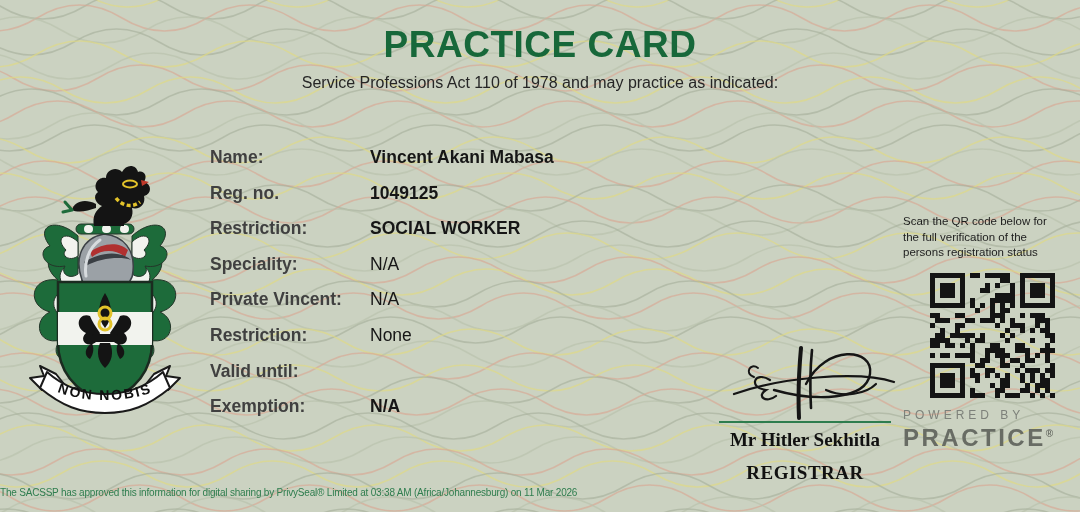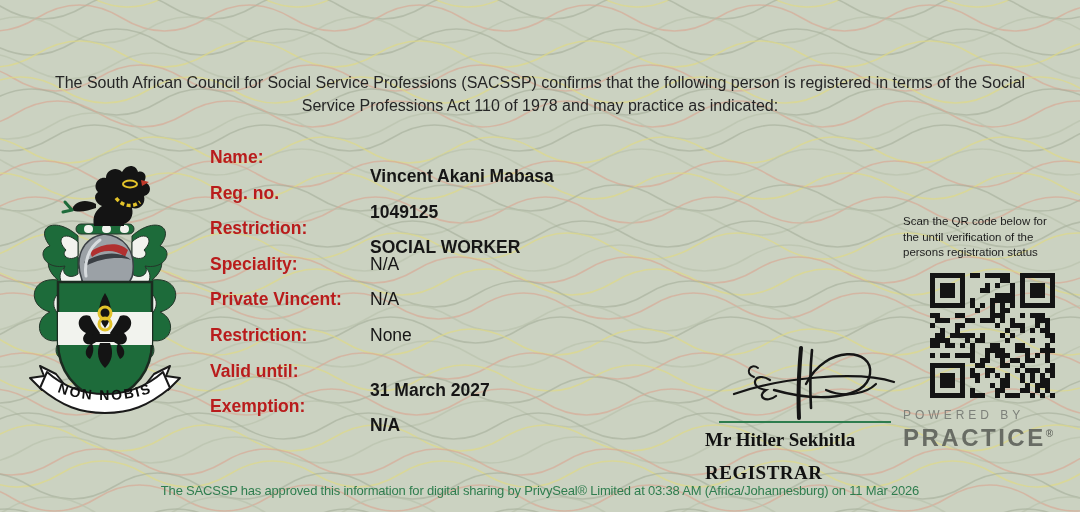--- a/index.html
+++ b/index.html
@@ -9,39 +9,39 @@
 
   .title{position:absolute;top:24px;left:0;width:100%;text-align:center;
          font-size:37px;font-weight:bold;letter-spacing:.5px;color:#17683a;}
   .subtitle{position:absolute;top:72px;left:0;width:100%;text-align:center;
             font-size:16px;line-height:1.42;color:#262626;}
 
   .crest{position:absolute;left:20px;top:140px;}
 
   .fields{position:absolute;left:210px;top:140px;width:460px;}
   .field-row{display:flex;height:35.6px;line-height:35.6px;font-size:17.5px;}
-  .field-row .lbl{width:160px;font-weight:bold;color:#b91c1c;flex:0 0 160px;}
+  .field-row .lbl{width:160px;font-weight:bold;color:#404040;flex:0 0 160px;}
   .field-row .val{color:#161616;}
-  .field-row .val.bold{font-weight:bold;margin-top:19px;}
-
-  .sig-block{position:absolute;left:705px;top:342px;width:200px;}
+  .field-row .val.bold{font-weight:bold;}
+
+  .sig-block{position:absolute;left:705px;top:342px;width:200px;text-align:center;}
   .sig-scribble{display:block;margin:0 auto;}
   .sig-line{border:0;border-top:2px solid #2e7d4e;width:172px;margin:1px auto 6px auto;}
   .sig-name{font-family:"Liberation Serif",serif;font-weight:bold;font-size:19px;color:#111;}
   .sig-role{font-family:"Liberation Serif",serif;font-weight:bold;font-size:19px;color:#111;margin-top:11px;letter-spacing:.5px;}
 
   .qr-block{position:absolute;left:903px;top:214px;width:178px;text-align:left;}
   .qr-instr{font-size:11.5px;line-height:1.35;color:#1d1d1d;}
   #qr-svg{display:block;margin:11px auto 0 auto;}
   .powered-by{margin-top:9px;font-size:12px;letter-spacing:4px;color:#7d817a;}
   .brand{margin-top:2px;font-size:24px;letter-spacing:2.5px;color:#686c64;font-weight:bold;}
   .brand sup{font-size:10px;vertical-align:super;}
 
-  .footer{position:absolute;bottom:14px;left:0;width:100%;text-align:center;
-          font-size:13px;letter-spacing:-0.2px;color:#2e7d4e;}
+  .footer{position:absolute;bottom:14px;left:0;width:100%;text-align:left;
+          font-size:10px;letter-spacing:-0.2px;color:#2e7d4e;}
 </style>
 </head>
 <body>
 
 <div class="card">
 
   <svg id="waves" xmlns="http://www.w3.org/2000/svg">
       <path d="M-170 -6 q42.5 -26 85 0 q42.5 26 85 0 q42.5 -26 85 0 q42.5 26 85 0 q42.5 -26 85 0 q42.5 26 85 0 q42.5 -26 85 0 q42.5 26 85 0 q42.5 -26 85 0 q42.5 26 85 0 q42.5 -26 85 0 q42.5 26 85 0 q42.5 -26 85 0 q42.5 26 85 0 q42.5 -26 85 0 q42.5 26 85 0" stroke="#e0da82" stroke-width="1.5" fill="none" opacity="0.65"></path>
       <path d="M-85 6 q42.5 -26 85 0 q42.5 26 85 0 q42.5 -26 85 0 q42.5 26 85 0 q42.5 -26 85 0 q42.5 26 85 0 q42.5 -26 85 0 q42.5 26 85 0 q42.5 -26 85 0 q42.5 26 85 0 q42.5 -26 85 0 q42.5 26 85 0 q42.5 -26 85 0 q42.5 26 85 0 q42.5 -26 85 0 q42.5 26 85 0" stroke="#a8b09c" stroke-width="1.5" fill="none" opacity="0.65"></path>
       <path d="M-133 18 q42.5 -26 85 0 q42.5 26 85 0 q42.5 -26 85 0 q42.5 26 85 0 q42.5 -26 85 0 q42.5 26 85 0 q42.5 -26 85 0 q42.5 26 85 0 q42.5 -26 85 0 q42.5 26 85 0 q42.5 -26 85 0 q42.5 26 85 0 q42.5 -26 85 0 q42.5 26 85 0 q42.5 -26 85 0 q42.5 26 85 0" stroke="#d8a794" stroke-width="1.5" fill="none" opacity="0.65"></path>
@@ -83,22 +83,22 @@
       <path d="M-147 450 q42.5 -26 85 0 q42.5 26 85 0 q42.5 -26 85 0 q42.5 26 85 0 q42.5 -26 85 0 q42.5 26 85 0 q42.5 -26 85 0 q42.5 26 85 0 q42.5 -26 85 0 q42.5 26 85 0 q42.5 -26 85 0 q42.5 26 85 0 q42.5 -26 85 0 q42.5 26 85 0 q42.5 -26 85 0 q42.5 26 85 0" stroke="#b9c1ac" stroke-width="1.5" fill="none" opacity="0.65"></path>
       <path d="M-116 462 q42.5 -26 85 0 q42.5 26 85 0 q42.5 -26 85 0 q42.5 26 85 0 q42.5 -26 85 0 q42.5 26 85 0 q42.5 -26 85 0 q42.5 26 85 0 q42.5 -26 85 0 q42.5 26 85 0 q42.5 -26 85 0 q42.5 26 85 0 q42.5 -26 85 0 q42.5 26 85 0 q42.5 -26 85 0 q42.5 26 85 0" stroke="#d8a794" stroke-width="1.5" fill="none" opacity="0.65"></path>
       <path d="M-110 474 q42.5 -26 85 0 q42.5 26 85 0 q42.5 -26 85 0 q42.5 26 85 0 q42.5 -26 85 0 q42.5 26 85 0 q42.5 -26 85 0 q42.5 26 85 0 q42.5 -26 85 0 q42.5 26 85 0 q42.5 -26 85 0 q42.5 26 85 0 q42.5 -26 85 0 q42.5 26 85 0 q42.5 -26 85 0 q42.5 26 85 0" stroke="#e0da82" stroke-width="1.5" fill="none" opacity="0.65"></path>
       <path d="M-55 486 q42.5 -26 85 0 q42.5 26 85 0 q42.5 -26 85 0 q42.5 26 85 0 q42.5 -26 85 0 q42.5 26 85 0 q42.5 -26 85 0 q42.5 26 85 0 q42.5 -26 85 0 q42.5 26 85 0 q42.5 -26 85 0 q42.5 26 85 0 q42.5 -26 85 0 q42.5 26 85 0 q42.5 -26 85 0 q42.5 26 85 0" stroke="#a8b09c" stroke-width="1.5" fill="none" opacity="0.65"></path>
       <path d="M-73 498 q42.5 -26 85 0 q42.5 26 85 0 q42.5 -26 85 0 q42.5 26 85 0 q42.5 -26 85 0 q42.5 26 85 0 q42.5 -26 85 0 q42.5 26 85 0 q42.5 -26 85 0 q42.5 26 85 0 q42.5 -26 85 0 q42.5 26 85 0 q42.5 -26 85 0 q42.5 26 85 0 q42.5 -26 85 0 q42.5 26 85 0" stroke="#d8a794" stroke-width="1.5" fill="none" opacity="0.65"></path>
       <path d="M-164 510 q42.5 -26 85 0 q42.5 26 85 0 q42.5 -26 85 0 q42.5 26 85 0 q42.5 -26 85 0 q42.5 26 85 0 q42.5 -26 85 0 q42.5 26 85 0 q42.5 -26 85 0 q42.5 26 85 0 q42.5 -26 85 0 q42.5 26 85 0 q42.5 -26 85 0 q42.5 26 85 0 q42.5 -26 85 0 q42.5 26 85 0" stroke="#b9c1ac" stroke-width="1.5" fill="none" opacity="0.65"></path>
       <path d="M-36 522 q42.5 -26 85 0 q42.5 26 85 0 q42.5 -26 85 0 q42.5 26 85 0 q42.5 -26 85 0 q42.5 26 85 0 q42.5 -26 85 0 q42.5 26 85 0 q42.5 -26 85 0 q42.5 26 85 0 q42.5 -26 85 0 q42.5 26 85 0 q42.5 -26 85 0 q42.5 26 85 0" stroke="#a8b09c" stroke-width="1.5" fill="none" opacity="0.65"></path>
       <path d="M-103 534 q42.5 -26 85 0 q42.5 26 85 0 q42.5 -26 85 0 q42.5 26 85 0 q42.5 -26 85 0 q42.5 26 85 0 q42.5 -26 85 0 q42.5 26 85 0 q42.5 -26 85 0 q42.5 26 85 0 q42.5 -26 85 0 q42.5 26 85 0 q42.5 -26 85 0 q42.5 26 85 0 q42.5 -26 85 0 q42.5 26 85 0" stroke="#e0da82" stroke-width="1.5" fill="none" opacity="0.65"></path>
     </svg>
 
+  <div class="title">PRACTICE CARD</div>
   <div class="subtitle">
-    <div>The South African Council for Social Service Professions (SACSSP) confirms that the following person is registered in terms of the Social</div>
     <div>Service Professions Act 110 of 1978 and may practice as indicated:</div>
   </div>
 
   <svg class="crest" width="170" height="290" viewBox="0 0 170 290" xmlns="http://www.w3.org/2000/svg">
     <defs>
       <path id="shieldShape" d="M38,142 L132,142 L132,202 C132,234 113,252 85,263 C57,252 38,234 38,202 Z"></path>
       <clipPath id="shieldClip">
           <use href="#shieldShape"></use>
         </clipPath>
       <g id="mantL" stroke="#24362a" stroke-width="1" stroke-linejoin="round">
@@ -189,21 +189,20 @@
       <div class="field-row">
         <span class="lbl">Private Vincent:</span>
         <span class="val">N/A</span>
       </div>
       <div class="field-row">
         <span class="lbl">Restriction:</span>
         <span class="val">None</span>
       </div>
       <div class="field-row">
         <span class="lbl">Valid until:</span>
-        <span class="val bold">31 March 2027</span>
       </div>
       <div class="field-row">
         <span class="lbl">Exemption:</span>
         <span class="val bold">N/A</span>
       </div>
     </div>
 
   <div class="sig-block">
     <svg class="sig-scribble" width="195" height="78" viewBox="0 0 195 78" xmlns="http://www.w3.org/2000/svg" fill="none" stroke="#151515" stroke-linecap="round">
       <path d="M98,42 C118,2 166,6 162,32 C158,58 108,60 66,48" stroke-width="2.4"></path>
@@ -215,21 +214,21 @@
       <path d="M118,48 C136,56 158,52 168,42" stroke-width="2.2"></path>
     </svg>
     <hr class="sig-line">
     <div class="sig-name">Mr Hitler Sekhitla</div>
     <div class="sig-role">REGISTRAR</div>
   </div>
 
   <div class="qr-block">
     <div class="qr-instr">
       <div>Scan the QR code below for</div>
-      <div>the until verification of the</div>
+      <div>the full verification of the</div>
       <div>persons registration status</div>
     </div>
     <svg id="qr-svg" width="127" height="127" viewBox="0 0 127 127" xmlns="http://www.w3.org/2000/svg">
         <rect x="1" y="1" width="5" height="5" fill="#141414"></rect>
         <rect x="6" y="1" width="5" height="5" fill="#141414"></rect>
         <rect x="11" y="1" width="5" height="5" fill="#141414"></rect>
         <rect x="16" y="1" width="5" height="5" fill="#141414"></rect>
         <rect x="21" y="1" width="5" height="5" fill="#141414"></rect>
         <rect x="26" y="1" width="5" height="5" fill="#141414"></rect>
         <rect x="31" y="1" width="5" height="5" fill="#141414"></rect>

